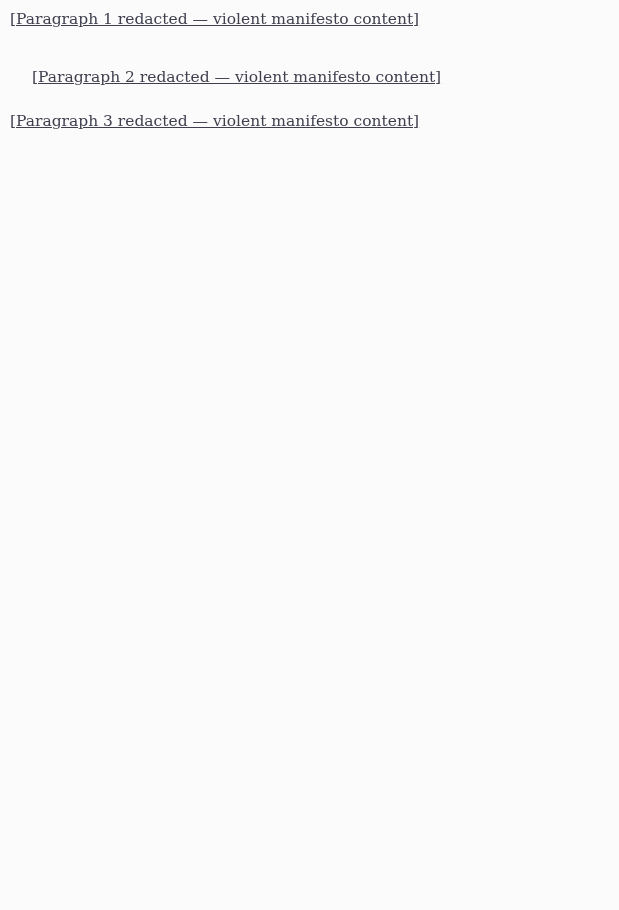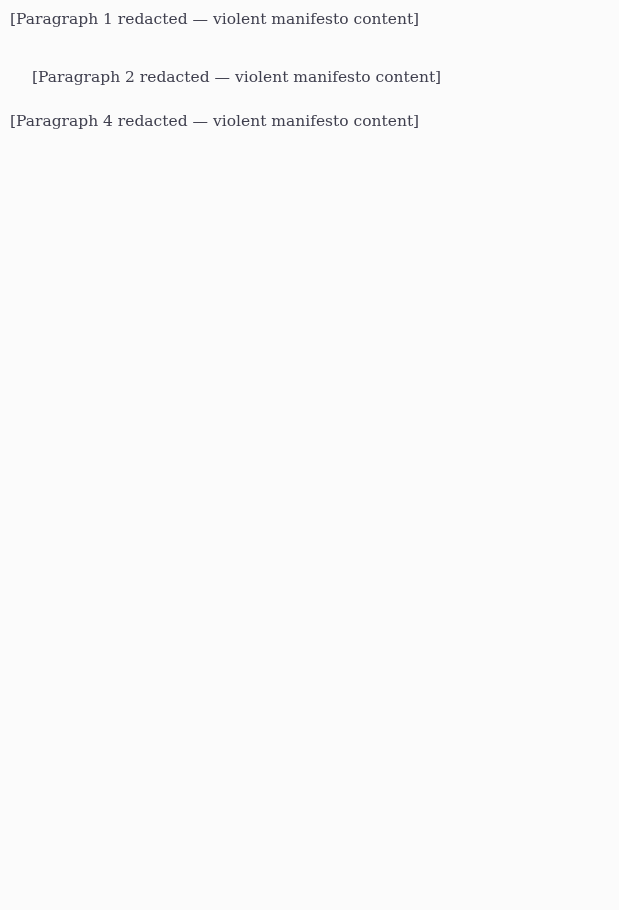--- a/index.html
+++ b/index.html
@@ -7,23 +7,23 @@
     width: 619px;
     background: #fbfbfb;
     font-family: "DejaVu Serif", "Liberation Serif", serif;
   }
   .page {
     padding: 8px 10px;
     color: #3f3f4e;
     font-size: 15.5px;
     line-height: 1.42;
   }
-  .para { margin: 0 0 22px 0; white-space: pre-wrap; }
+  .para { margin: 0 0 22px 0; white-space: pre-wrap; text-decoration: underline; }
   .para.indent { text-indent: 22px; margin-top: 36px; }
 </style>
 </head>
 <body>
 
 <div class="page" id="page">
     <p class="para">[Paragraph 1 redacted — violent manifesto content]</p>
     <p class="para indent">[Paragraph 2 redacted — violent manifesto content]</p>
-    <p class="para">[Paragraph 4 redacted — violent manifesto content]</p>
+    <p class="para">[Paragraph 3 redacted — violent manifesto content]</p>
   </div>
 
 </body></html>

